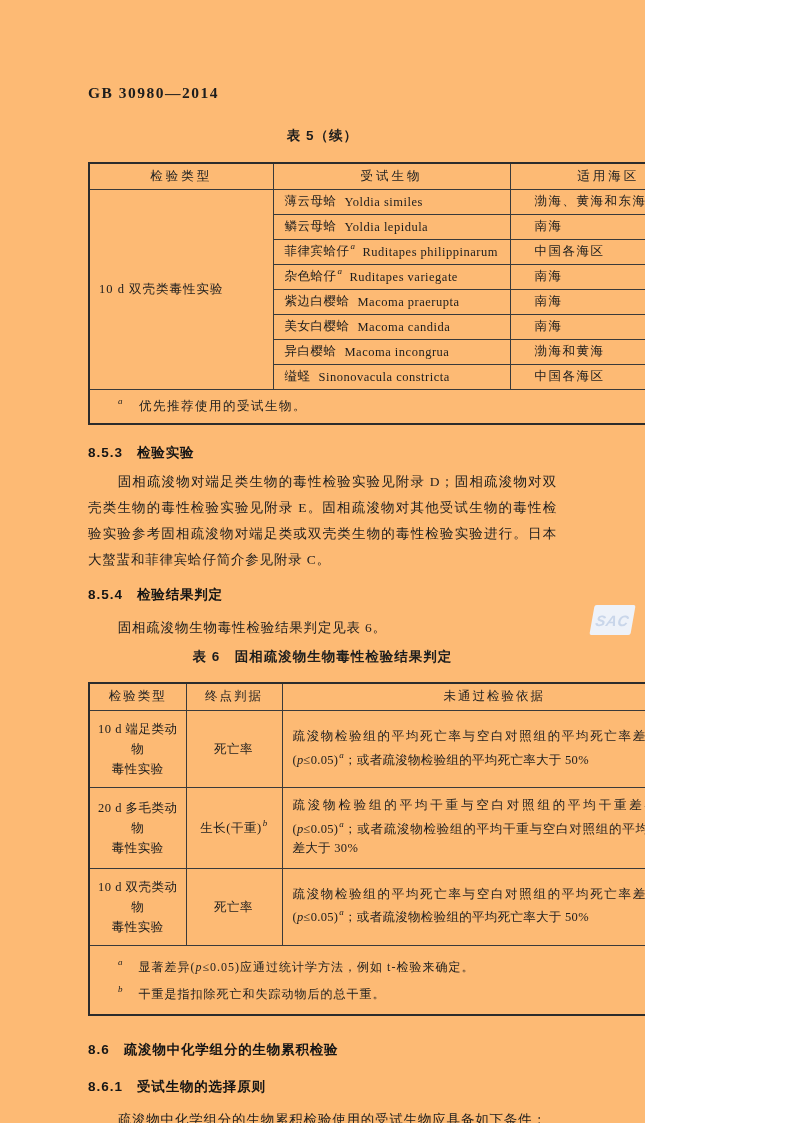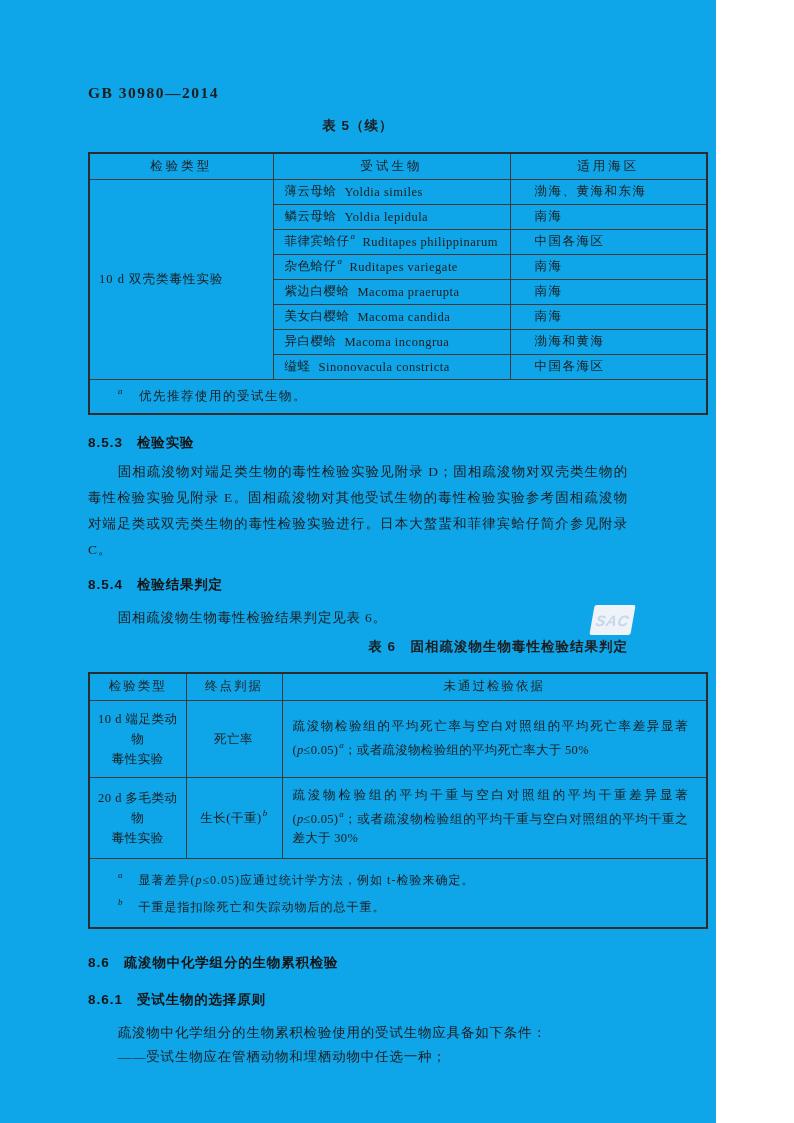--- a/index.html
+++ b/index.html
@@ -1,36 +1,36 @@
 <!DOCTYPE html>
 <html><head>
 <meta charset="utf-8">
 <style>
   * { margin:0; padding:0; box-sizing:border-box; }
   html,body { background:#ffffff; }
   .page {
-    position:relative; width:716px; height:1123px;
-    background:#0ea5e9; overflow:hidden;
+    position:relative; width:645px; height:1123px;
+    background:#fdba74; overflow:hidden;
     color:#1d1d1d;
     font-family:"Liberation Serif", serif;
   }
   .content { padding:84px 88px 0 88px; }
 
   .doc-number {
     font-weight:bold; font-size:15.5px; letter-spacing:1.5px;
     font-family:"Liberation Serif", serif;
   }
 
   .table-title {
     text-align:center; font-weight:bold;
     font-family:"Liberation Sans", sans-serif;
     font-size:13.5px; letter-spacing:1px;
   }
-  .t5-title { margin-top:15px; }
-  .t6-title { margin-top:7px;text-align:right; }
+  .t5-title { margin-top:25px; }
+  .t6-title { margin-top:7px; }
 
   table { width:100%; border-collapse:collapse; table-layout:fixed; }
   table { border:2px solid #2c2c2c; }
   th, td { border:1px solid #3a3a3a; }
   th {
     font-weight:normal; font-size:12.5px; letter-spacing:3px;
     text-align:center; color:#222;
   }
   .tbl5 { margin-top:17px; }
   .tbl5 th { height:26px; }
@@ -195,20 +195,28 @@
         </tr>
         <tr>
           <td class="type-cell">
               <span style="display:block">20 d 多毛类动物</span>
               <span style="display:block">毒性实验</span>
             </td>
           <td class="endpoint-cell"><span>生长(干重)</span><sup class="mark">b</sup></td>
           <td class="criteria-cell"><span>疏浚物检验组的平均干重与空白对照组的平均干重差异显著(</span><span class="ital-p">p</span><span>≤0.05)</span><sup class="mark">a</sup><span>；或者疏浚物检验组的平均干重与空白对照组的平均干重之差大于 30%</span></td>
         </tr>
         <tr>
+          <td class="type-cell">
+              <span style="display:block">10 d 双壳类动物</span>
+              <span style="display:block">毒性实验</span>
+            </td>
+          <td class="endpoint-cell"><span>死亡率</span><sup class="mark"></sup></td>
+          <td class="criteria-cell"><span>疏浚物检验组的平均死亡率与空白对照组的平均死亡率差异显著(</span><span class="ital-p">p</span><span>≤0.05)</span><sup class="mark">a</sup><span>；或者疏浚物检验组的平均死亡率大于 50%</span></td>
+        </tr>
+        <tr>
           <td class="fn6-cell" colspan="3">
             <div class="fn-line"><sup class="mark">a</sup><span>显著差异(</span><span class="ital-p">p</span><span>≤0.05)应通过统计学方法，例如 t-检验来确定。</span></div>
             <div class="fn-line"><sup class="mark">b</sup><span>干重是指扣除死亡和失踪动物后的总干重。</span></div>
           </td>
         </tr>
       </tbody>
     </table>
 
     <div class="heading h86">
       <span class="hnum">8.6</span><span>疏浚物中化学组分的生物累积检验</span>

